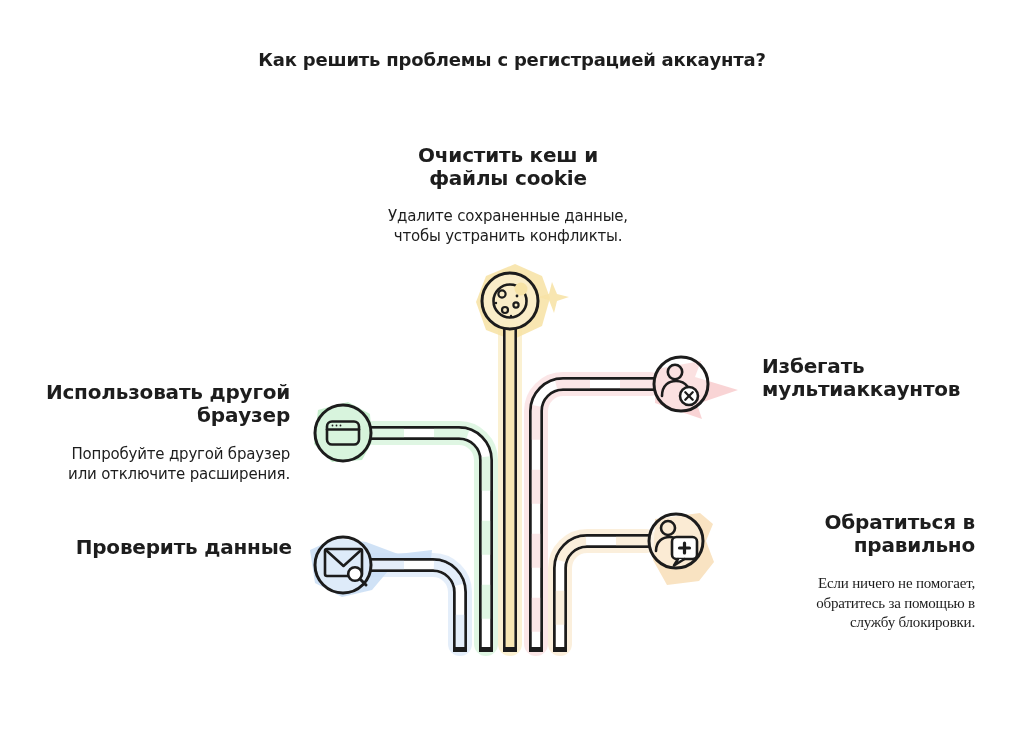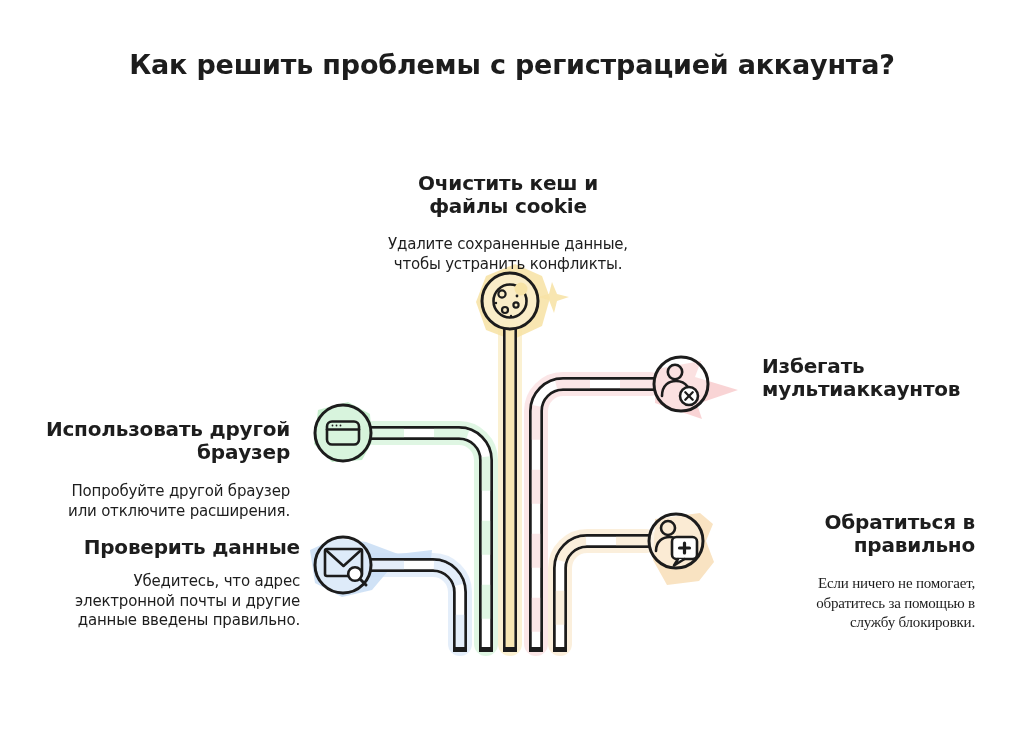--- a/index.html
+++ b/index.html
@@ -3,46 +3,46 @@
 <meta charset="utf-8">
 <style>
   html,body { margin:0; padding:0; background:#ffffff; }
   .canvas {
     position:relative; width:1024px; height:733px; overflow:hidden;
     background:#ffffff; color:#1d1d1d;
     font-family:"DejaVu Sans", "Liberation Sans", sans-serif;
   }
   .title {
     position:absolute; top:49px; left:0; width:100%; margin:0;
-    text-align:center; font-size:27px; font-weight:700; letter-spacing:-0.2px;
+    text-align:center; font-size:18px; font-weight:700; letter-spacing:-0.2px;
   }
   .art { position:absolute; left:0; top:0; width:1024px; height:733px; }
 
   .blob { fill-opacity:0.88; stroke:none; }
 
   .tube-under { fill:none; stroke-width:24; stroke-opacity:0.5; stroke-linecap:round; }
   .tube-black { fill:none; stroke:#1c1c1c; stroke-width:14; stroke-linecap:butt; }
   .tube-white { fill:none; stroke:#ffffff; stroke-width:8.5; stroke-linecap:butt; }
   .tube-inner { fill:none; stroke-width:8.5; stroke-opacity:0.5; stroke-dasharray:34 30; stroke-linecap:butt; }
   .tube-inner.solid { stroke-dasharray:none; stroke-opacity:0.85; }
 
   .node-circle { fill:rgba(255,255,255,0.3); stroke:#1c1c1c; stroke-width:3; }
 
   .icon { stroke:#1c1c1c; stroke-width:2.6; fill:none; stroke-linecap:round; stroke-linejoin:round; }
 
   .node-text { position:absolute; }
   .node-text .heading { font-weight:700; font-size:20px; line-height:23px; letter-spacing:-0.2px; }
   .node-text .body { font-size:15px; line-height:19.5px; margin-top:14px; letter-spacing:-0.2px; }
   .node-text span { display:block; }
 
-  .top-center { left:352px; top:172px; width:312px; text-align:center; }
+  .top-center { left:352px; top:144px; width:312px; text-align:center; }
   .top-center .body { margin-top:17px; }
-  .left-mid  { left:30px;  top:418px; width:260px; text-align:right; }
+  .left-mid  { left:30px;  top:381px; width:260px; text-align:right; }
   .left-mid .body { margin-top:18px; }
-  .left-low  { left:40px;  top:536px; width:260px; text-align:right; }
+  .left-low  { left:32px;  top:536px; width:260px; text-align:right; }
   .left-low .body { margin-top:13px; }
   .right-up  { left:735px; top:355px; width:262px; text-align:left;margin-left:27px; }
   .right-up .body { margin-top:18px; }
   .right-low { left:713px; top:511px; width:262px; text-align:right; }
   .right-low .body { margin-top:17px;font-family:Liberation Serif, serif; }
 </style>
 </head>
 <body>
 
 <div class="canvas">
@@ -169,25 +169,20 @@
     <div class="body">
       <span>Попробуйте другой браузер</span>
       <span>или отключите расширения.</span>
     </div>
   </div>
 
   <div class="node-text left-low">
     <div class="heading">
       <span>Проверить данные</span>
     </div>
-    <div class="body">
-      <span>Убедитесь, что адрес</span>
-      <span>электронной почты и другие</span>
-      <span>данные введены правильно.</span>
-    </div>
   </div>
 
   <div class="node-text right-up">
     <div class="heading">
       <span>Избегать</span>
       <span>мультиаккаунтов</span>
     </div>
   </div>
 
   <div class="node-text right-low">

